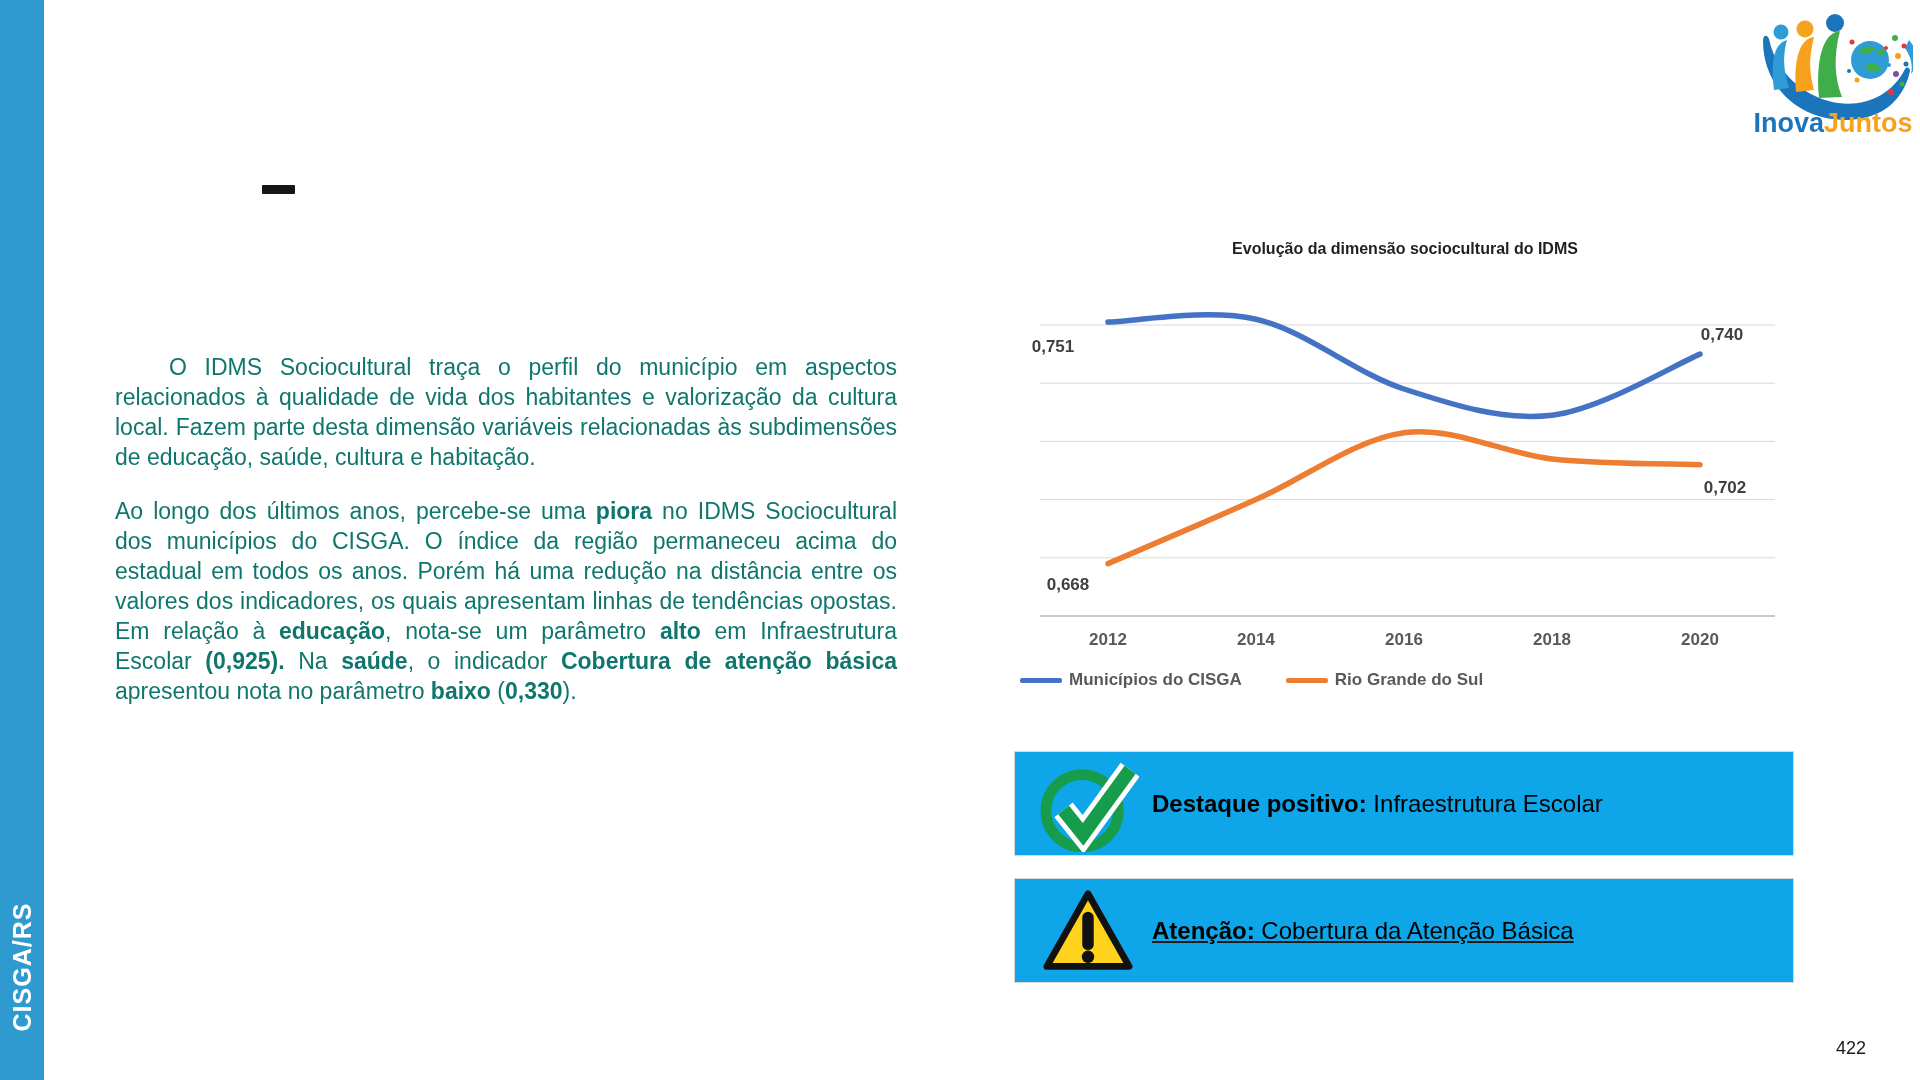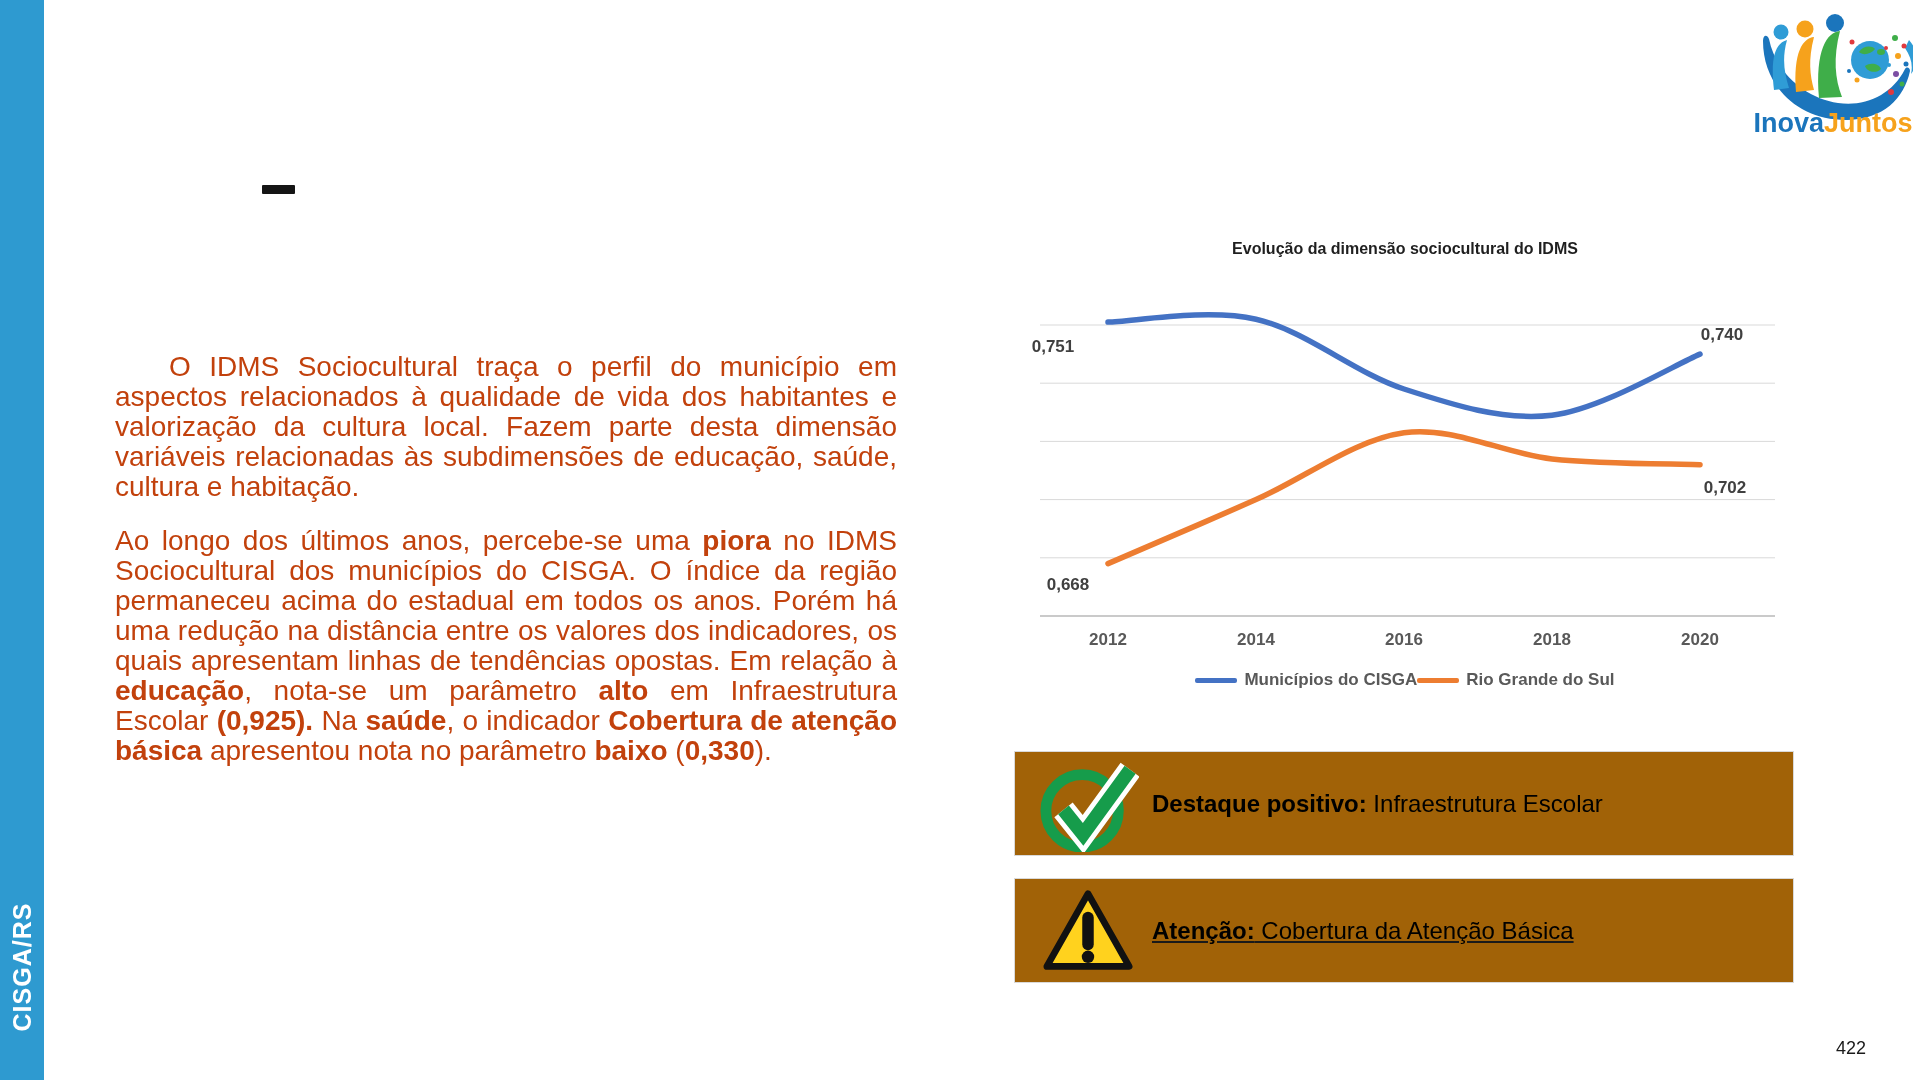--- a/index.html
+++ b/index.html
@@ -11,42 +11,42 @@
   .sideband{position:absolute;left:0;top:0;width:44px;height:1080px;background:#2E9AD0;}
   .sideband-label{
     position:absolute;left:22px;top:967px;transform:translate(-50%,-50%) rotate(-90deg);
     color:#fff;font-weight:700;font-size:25px;letter-spacing:1px;white-space:nowrap;
   }
   
   .title-dash{position:absolute;left:262px;top:185px;width:33px;height:9px;background:#151515;border-radius:1px;}
   
   .bodytext{
     position:absolute;left:115px;top:352px;width:782px;
-    font-size:28px;line-height:30px;text-align:justify;color:#c2410c;
+    font-size:23px;line-height:30px;text-align:justify;color:#0f766e;
   }
   .bodytext p{margin:0 0 24px 0;}
   .bodytext p.indent{text-indent:54px;}
   
   .chart{position:absolute;left:1020px;top:240px;width:770px;height:470px;}
   .chart-title{
     position:absolute;left:0;top:0;width:100%;text-align:center;
     font-size:16px;font-weight:700;color:#1f1f1f;
   }
   .chart svg{position:absolute;left:0;top:30px;}
   .chart-legend{
     position:absolute;left:0;top:425px;width:100%;height:30px;
-    display:flex;justify-content:center;align-items:center;
+    display:flex;justify-content:flex-start;align-items:center;gap:44px;
   }
   .legend-item{display:flex;align-items:center;gap:7px;}
   .legend-marker{display:inline-block;width:42px;height:5px;border-radius:2px;}
   .legend-label{font-size:17px;font-weight:700;color:#595959;}
   
   .callout{
     position:absolute;left:1014px;width:780px;height:105px;
-    background:#a16207;border:1px solid #D9D9D9;box-sizing:border-box;
+    background:#0ea5e9;border:1px solid #D9D9D9;box-sizing:border-box;
     display:flex;align-items:center;
   }
   .callout.first{top:751px;}
   .callout.second{top:878px;text-decoration:underline;}
   .callout-icon{flex:0 0 auto;margin-left:20px;width:105px;display:flex;justify-content:center;align-items:center;}
   .callout-text{margin-left:12px;font-size:24px;color:#000;}
   .callout-text b{font-weight:700;}
   
   .logo{position:absolute;left:1753px;top:8px;width:160px;height:130px;}
   

